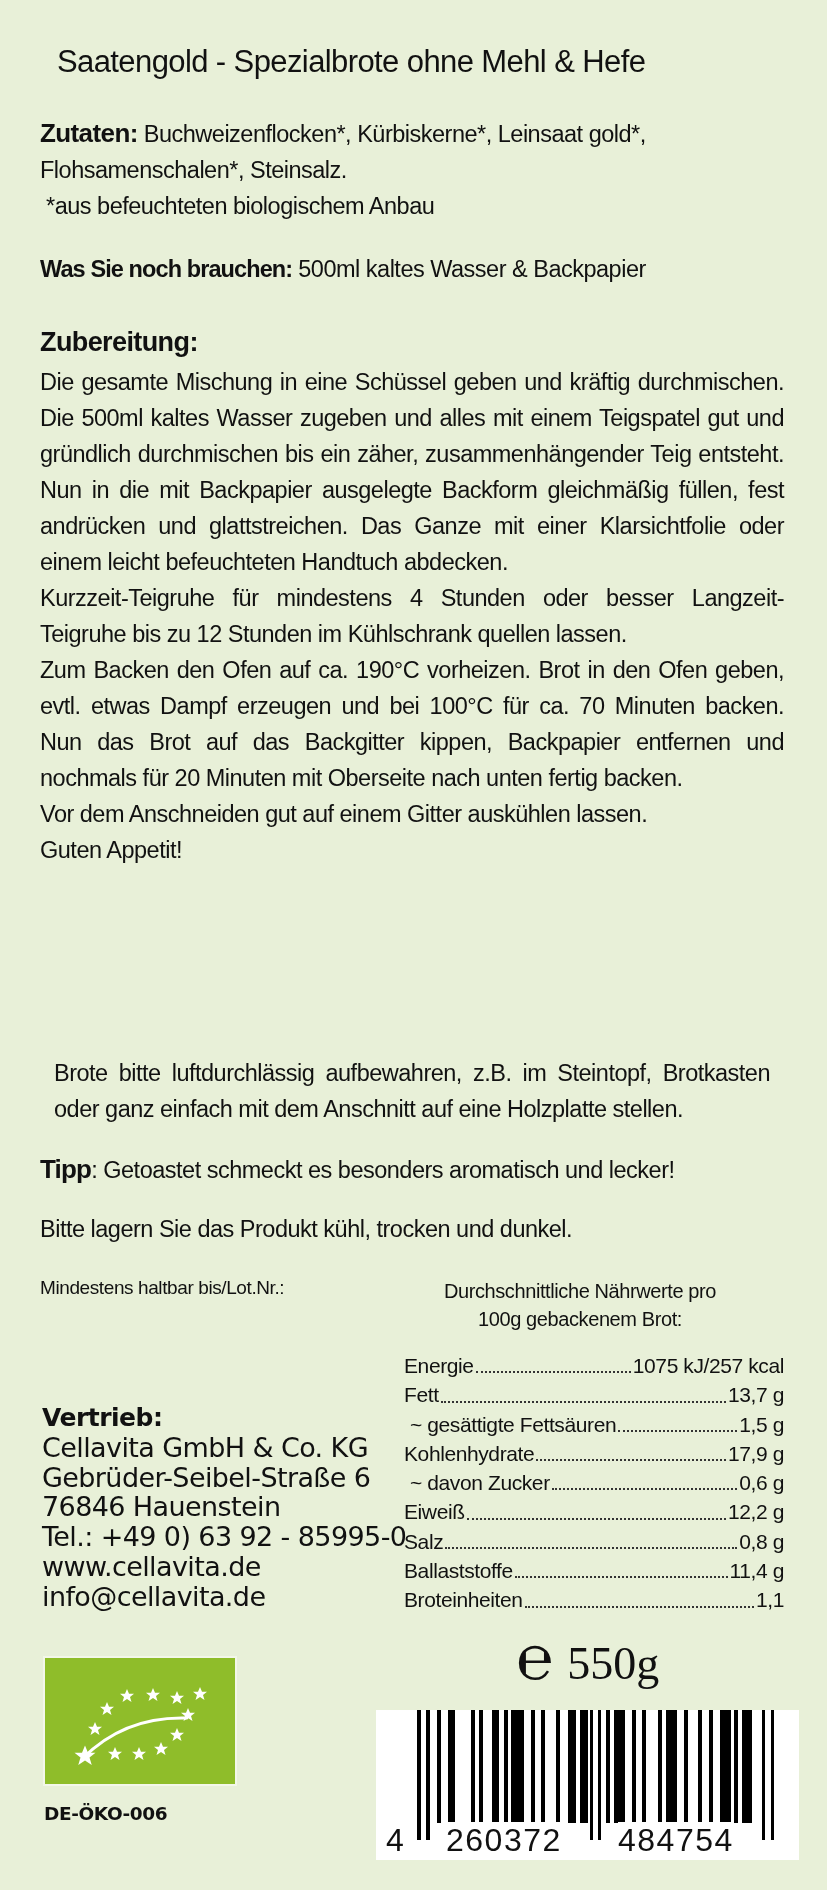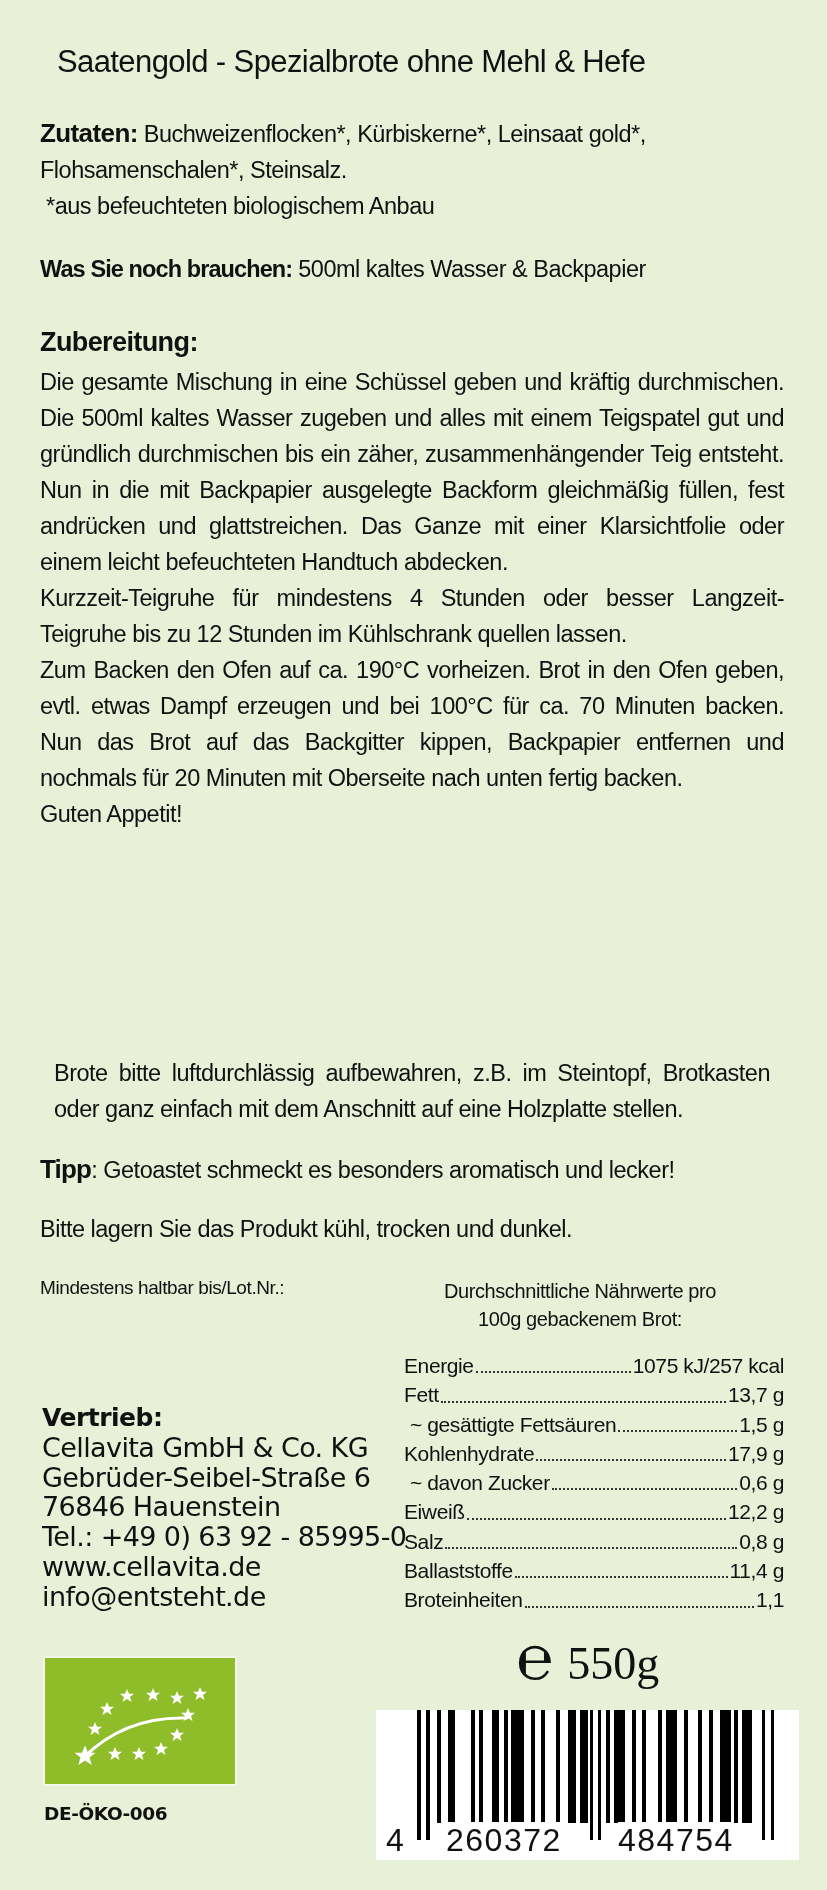--- a/index.html
+++ b/index.html
@@ -92,20 +92,21 @@
 <div class="abs body-text needs">
   <span class="lbl">Was Sie noch brauchen:</span><span> 500ml kaltes Wasser &amp; Backpapier</span>
 </div>
 
 <div class="abs prep-heading">Zubereitung:</div>
 
 <div class="abs body-text prep">
   <p>Die gesamte Mischung in eine Schüssel geben und kräftig durchmischen. Die 500ml kaltes Wasser zugeben und alles mit einem Teigspatel gut und gründlich durchmischen bis ein zäher, zusammenhängender Teig entsteht. Nun in die mit Backpapier ausgelegte Backform gleichmäßig füllen, fest andrücken und glattstreichen. Das Ganze mit einer Klarsichtfolie oder einem leicht befeuchteten Handtuch abdecken.</p>
   <p>Kurzzeit-Teigruhe für mindestens 4 Stunden oder besser Langzeit-Teigruhe bis zu 12 Stunden im Kühlschrank quellen lassen.</p>
   <p>Zum Backen den Ofen auf ca. 190°C vorheizen. Brot in den Ofen geben, evtl. etwas Dampf erzeugen und bei 100°C für ca. 70 Minuten backen. Nun das Brot auf das Backgitter kippen, Backpapier entfernen und nochmals für 20 Minuten mit Oberseite nach unten fertig backen.</p>
+  <p>Vor dem Anschneiden gut auf einem Gitter auskühlen lassen.</p>
   <p>Guten Appetit!</p>
 </div>
 
 <div class="abs body-text storage">
   <p>Brote bitte luftdurchlässig aufbewahren, z.B. im Steintopf, Brotkasten oder ganz einfach mit dem Anschnitt auf eine Holzplatte stellen.</p>
 </div>
 
 <div class="abs body-text tipp">
   <span class="lbl">Tipp</span><span>: Getoastet schmeckt es besonders aromatisch und lecker!</span>
 </div>
@@ -167,21 +168,21 @@
   </div>
 </div>
 
 <div class="abs vertrieb">
   <div class="lbl">Vertrieb:</div>
   <div class="line">Cellavita GmbH &amp; Co. KG</div>
   <div class="line">Gebrüder-Seibel-Straße 6</div>
   <div class="line">76846 Hauenstein</div>
   <div class="line">Tel.: +49 0) 63 92 - 85995-0</div>
   <div class="line">www.cellavita.de</div>
-  <div class="line">info@entsteht.de</div>
+  <div class="line">info@cellavita.de</div>
 </div>
 
 <div class="abs weight">
   <span class="e-mark">℮</span>
   <span>550g</span>
 </div>
 
 <div class="abs bio-logo">
   <svg width="190" height="126" viewBox="0 0 190 126" xmlns="http://www.w3.org/2000/svg">
     <defs>

